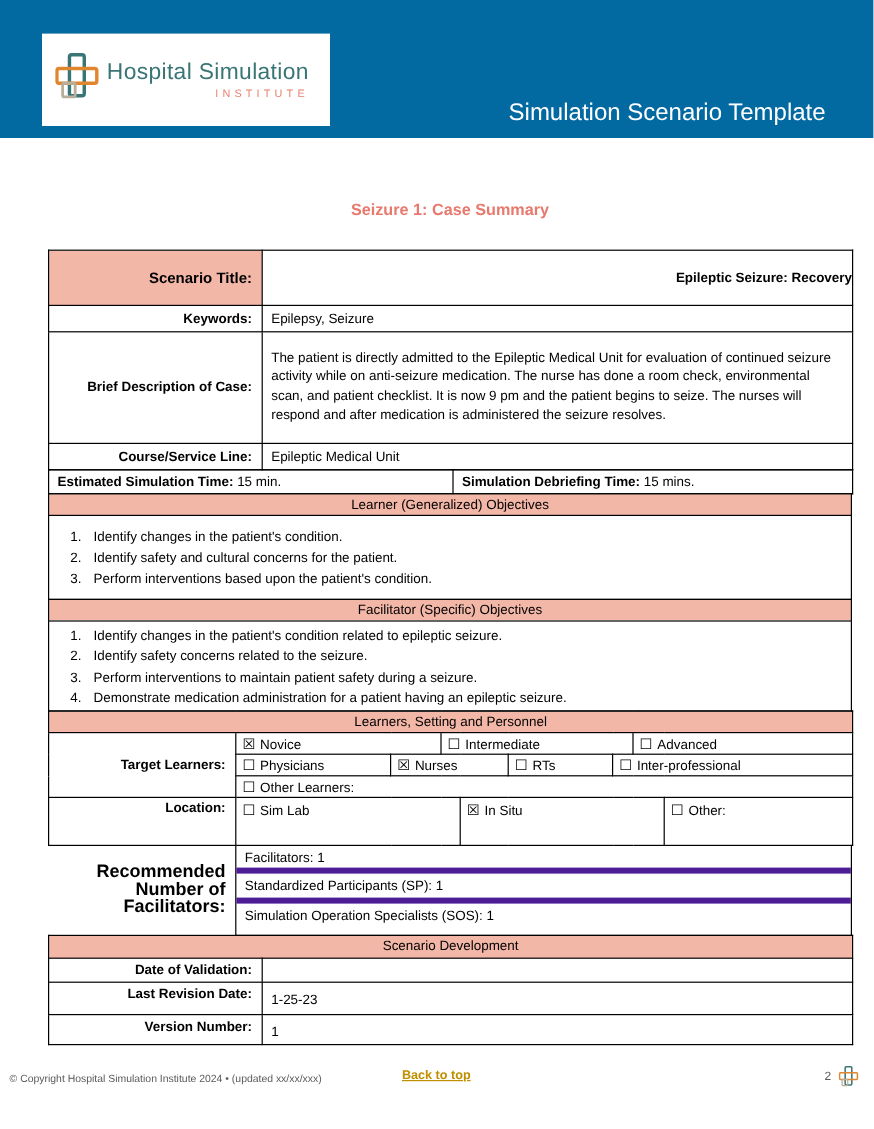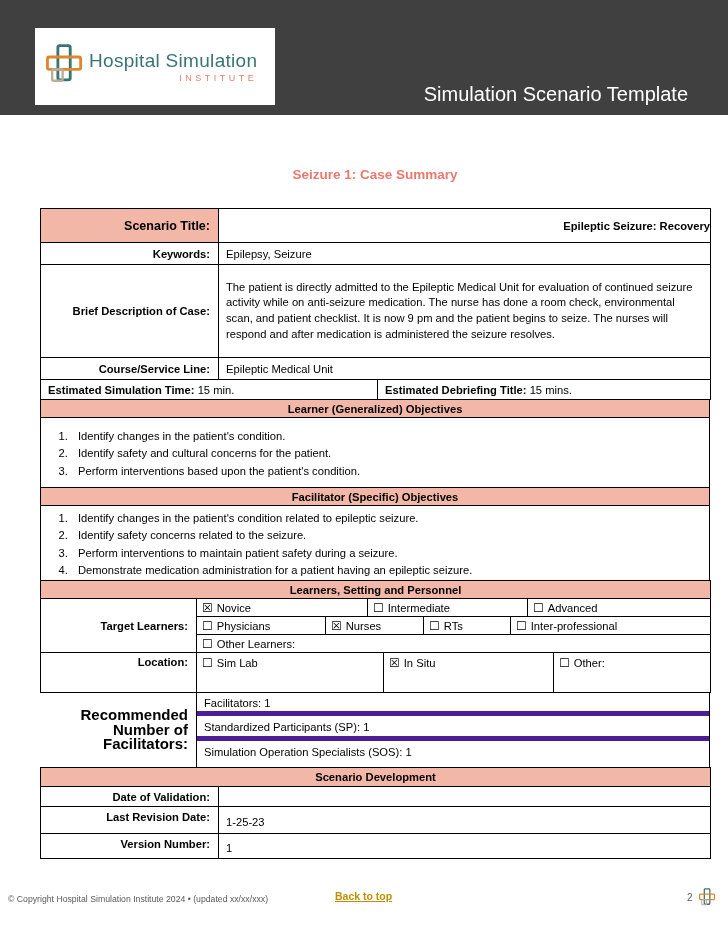--- a/index.html
+++ b/index.html
@@ -4,21 +4,21 @@
 <style>
   * { box-sizing: border-box; margin: 0; padding: 0; }
   html, body { background: #fff; }
   body {
     width: 728px; height: 941px; position: relative;
     font-family: "Liberation Sans", sans-serif; color: #000;
     overflow: hidden;
   }
 
   
-  .band { height: 115px; background: #404040; position: relative; }
+  .band { height: 115px; background: #0369a1; position: relative; }
   .logo-box {
     position: absolute; left: 35px; top: 28px; width: 240px; height: 77px;
     background: #fff; display: flex; align-items: center; padding-left: 11px;
   }
   .logo-cross { width: 38px; height: 48px; flex: none; }
   .logo-text { margin-left: 5px; }
   .logo-line1 { font-size: 19px; color: #3A7575; letter-spacing: 0.3px; white-space: nowrap; }
   .logo-line2 { font-size: 9px; color: #E8826E; font-weight: normal; letter-spacing: 3.5px; text-align: right; margin-top: 1px; }
   .band-title { position: absolute; right: 40px; bottom: 9px; color: #fff; font-size: 20px; white-space: nowrap; }
 
@@ -26,23 +26,23 @@
   .content { margin-left: 40px; width: 670px; }
   .section-heading { padding-top: 52px; text-align: center; font-size: 13.5px; font-weight: bold; color: #E8796E; }
 
   table.tbl { border-collapse: collapse; table-layout: fixed; width: 670px; }
   .tbl td { border: 1px solid #000; font-size: 11.2px; vertical-align: middle; overflow: hidden; }
   .t1 { margin-top: 26px; }
   .t2, .t3, .t4, .t5, .t6 { margin-top: -1px; }
 
   .lbl { font-weight: bold; text-align: right; padding-right: 8px; font-size: 11.5px; }
   .salmon { background: #F3B7A8; }
-  .hdr { background: #F3B7A8; font-weight: bold; text-align: center; font-size: 12px; height: 18px; }
-
-  .t1 .row-title td { height: 34px; margin-top: 15px; }
+  .hdr { background: #F3B7A8; font-weight: normal; text-align: center; font-size: 12px; height: 18px; }
+
+  .t1 .row-title td { height: 46px; margin-top: 15px; }
   .t1 .row-title .lbl { font-size: 12.5px; }
   .val { padding-left: 7px; }
   .title-val { font-weight: bold; font-size: 14px; text-align: right; }
   .t1 .row-kw td, .t1 .row-course td { height: 22px; }
   .t1 .row-desc td { height: 93px; }
   .desc { padding: 2px 8px 2px 7px; line-height: 15.6px; vertical-align: top; }
 
   .t2 td { height: 20px; padding-left: 7px; }
   .b { font-weight: bold; }
 
@@ -136,21 +136,21 @@
           <col style="width:337px">
           <col style="width:333px">
         </colgroup>
       <tbody>
           <tr>
         <td>
           <span class="b">Estimated Simulation Time:</span>
           <span>15 min.</span>
         </td>
         <td>
-          <span class="b">Estimated Debriefing Title:</span>
+          <span class="b">Simulation Debriefing Time:</span>
           <span>15 mins.</span>
         </td>
       </tr>
     </tbody>
       </table>
 
     <table class="tbl t3">
       <tbody>
           <tr>
         <td class="hdr">Learner (Generalized) Objectives</td>

